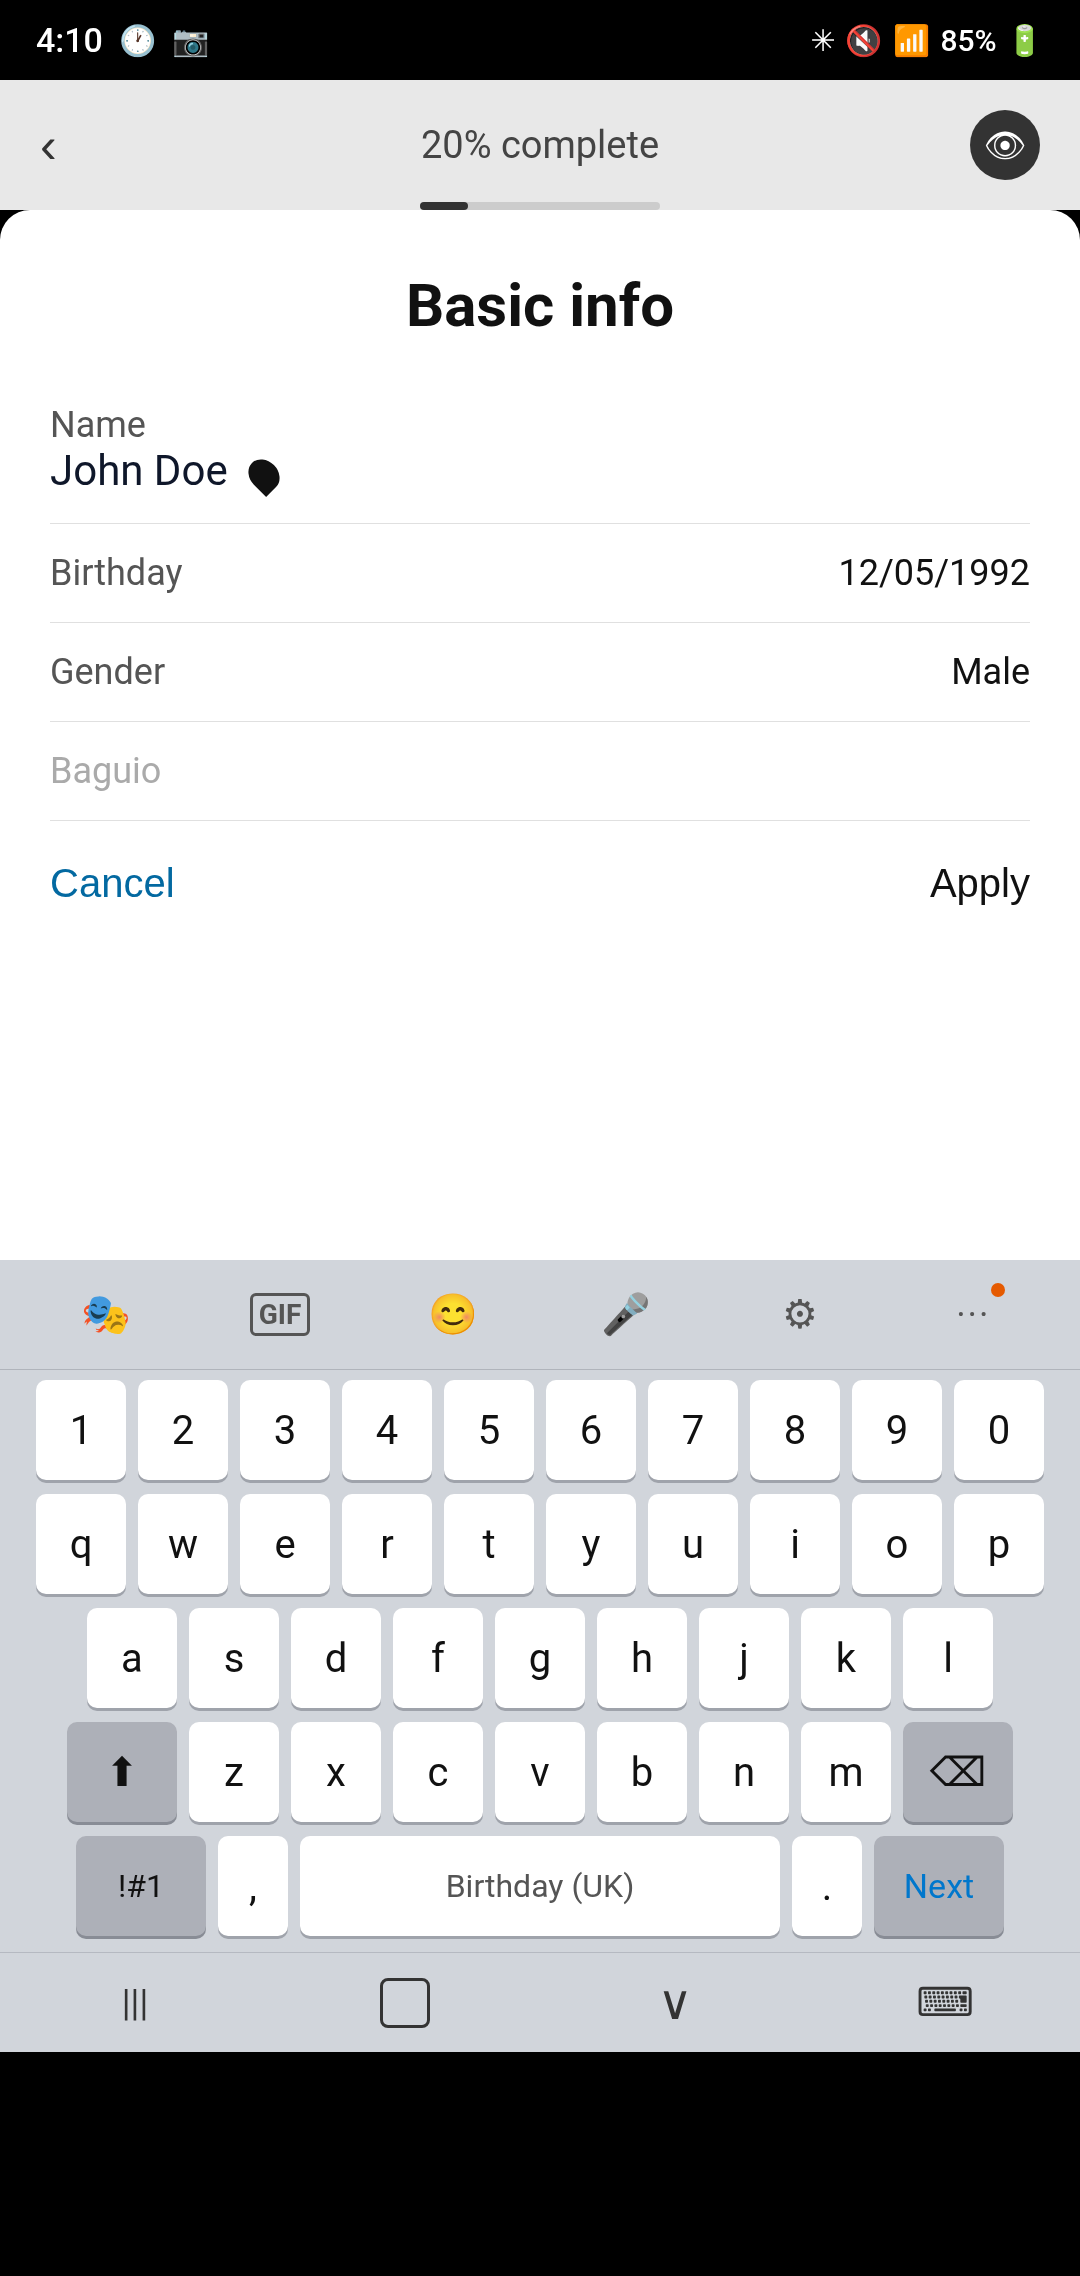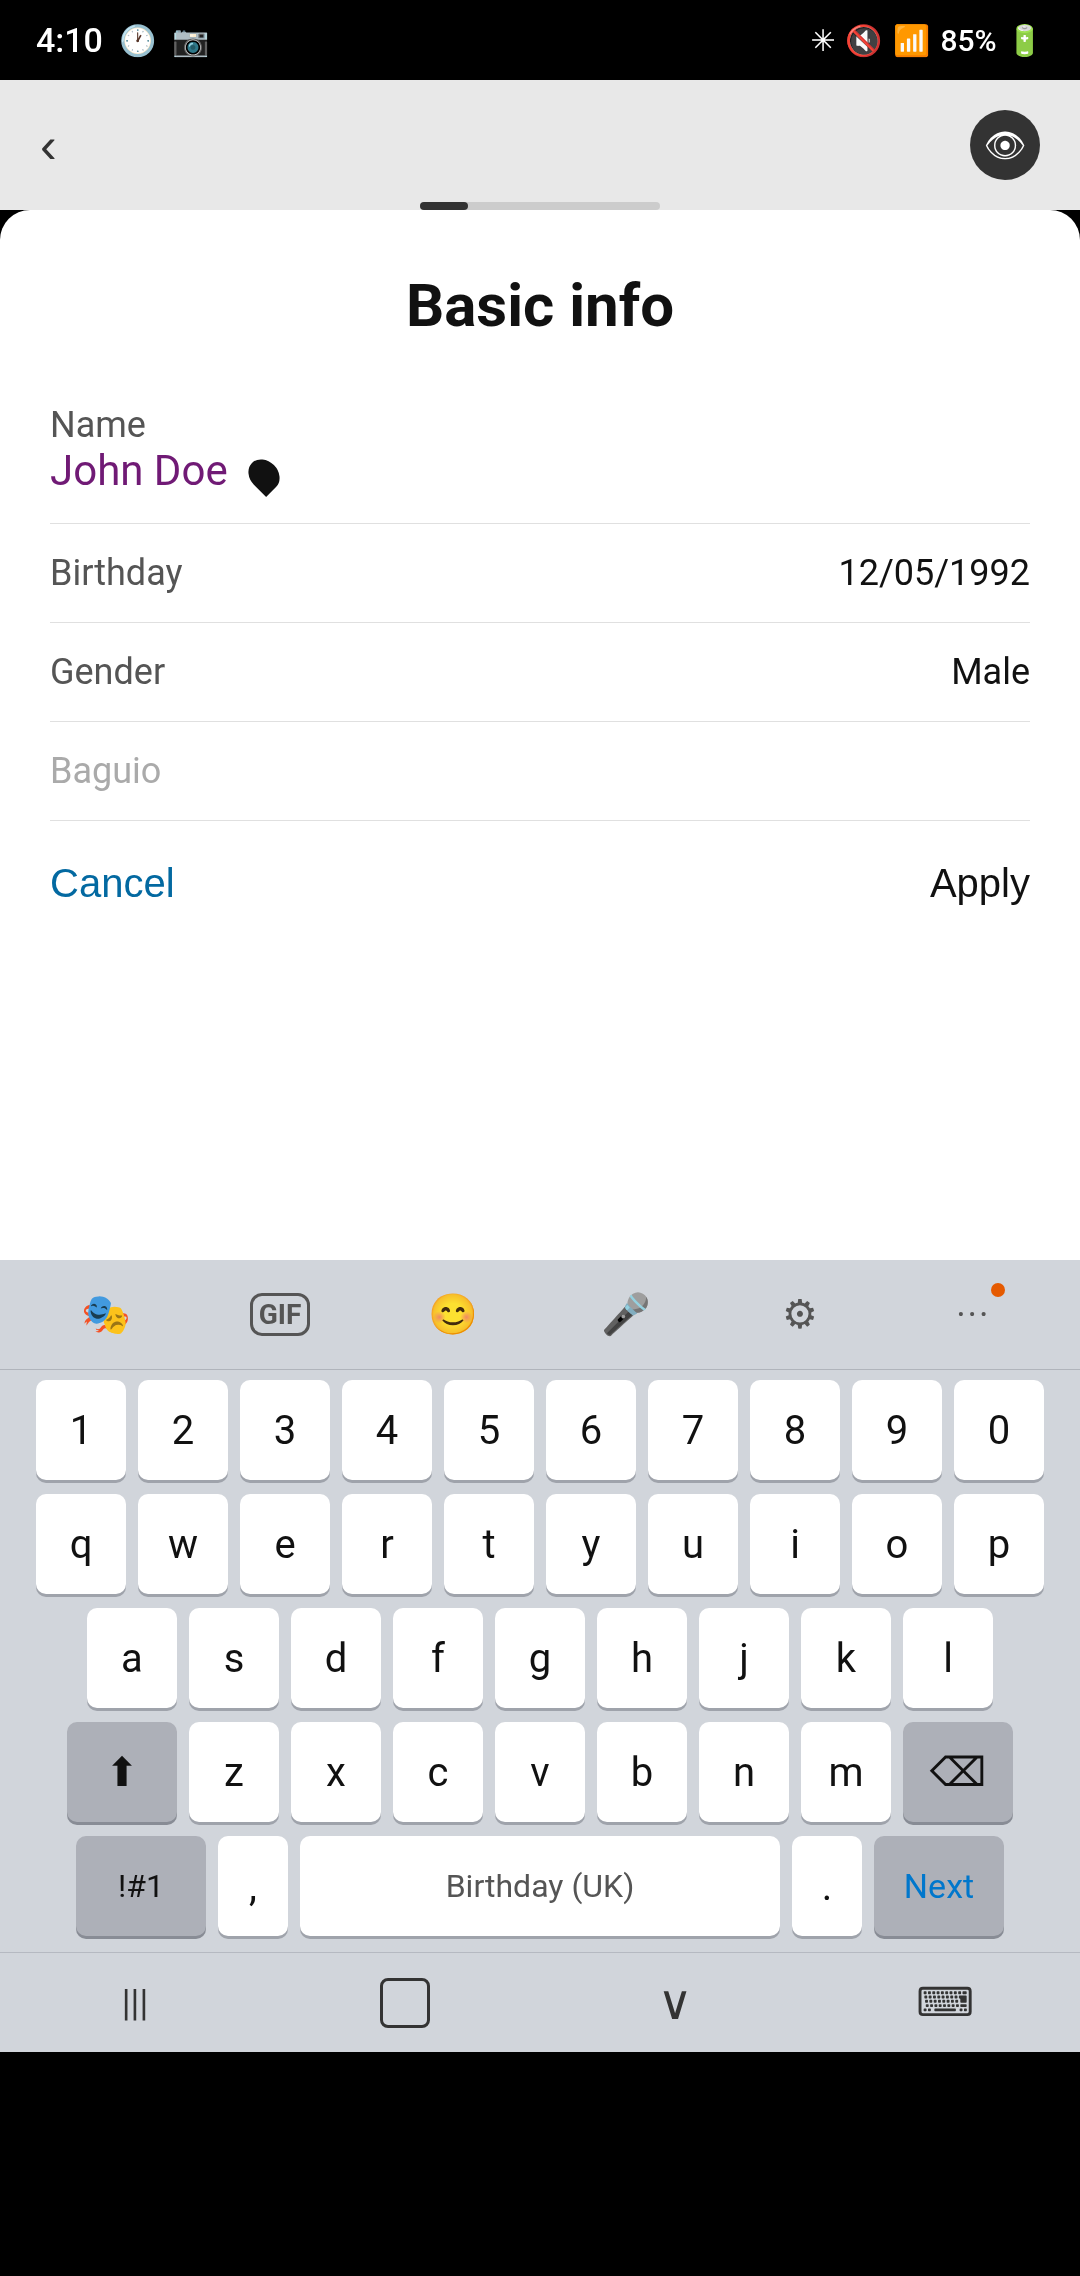--- a/index.html
+++ b/index.html
@@ -132,21 +132,21 @@
       color: #111;
       font-weight: 400;
     }
 
     
     .name-field-row {
       position: relative;
     }
     .name-value {
       font-size: 42px;
-      color: #701a75;
+      color: #0f172a;
       font-weight: 400;
       display: flex;
       align-items: center;
       gap: 20px;
     }
     .cursor-dot {
       width: 28px;
       height: 34px;
       background: #111;
       border-radius: 50% 50% 50% 0;
@@ -318,20 +318,21 @@
     <span>✳</span>
     <span>🔇</span>
     <span>📶</span>
     <span>85%</span>
     <span>🔋</span>
   </div>
 </div>
 
 <div class="top-nav">
   <button class="back-btn">‹</button>
+  <span class="top-nav-title">20% complete</span>
   <div class="eye-btn">
     <span>👁</span>
   </div>
   <div class="progress-bar-container">
     <div class="progress-bar-fill"></div>
   </div>
 </div>
 
 <div class="main-card">
   <h1 class="card-title">Basic info</h1>
@@ -366,21 +367,21 @@
   </div>
 </div>
 
 <div class="keyboard-area">
 
   <div class="keyboard-toolbar">
     <div class="toolbar-icon">
       <span>🎭</span>
     </div>
     <div class="toolbar-icon">
-      <span style="font-size:28px; font-weight:bold; border:3px solid #555; border-radius:12px; padding:2px 6px;">GIF</span>
+      <span style="font-size:28px; font-weight:bold; border:3px solid #555; border-radius:6px; padding:2px 6px;">GIF</span>
     </div>
     <div class="toolbar-icon">
       <span>😊</span>
     </div>
     <div class="toolbar-icon">
       <span>🎤</span>
     </div>
     <div class="toolbar-icon">
       <span>⚙</span>
     </div>

